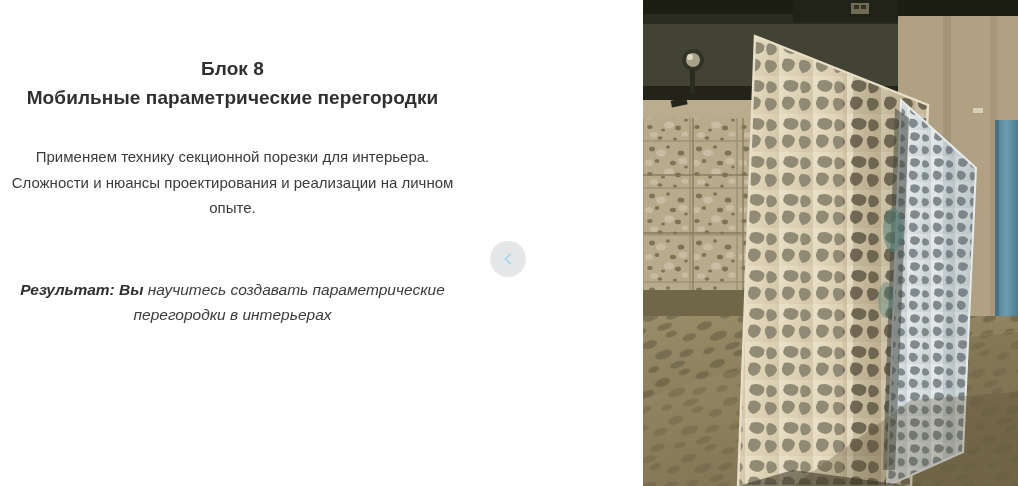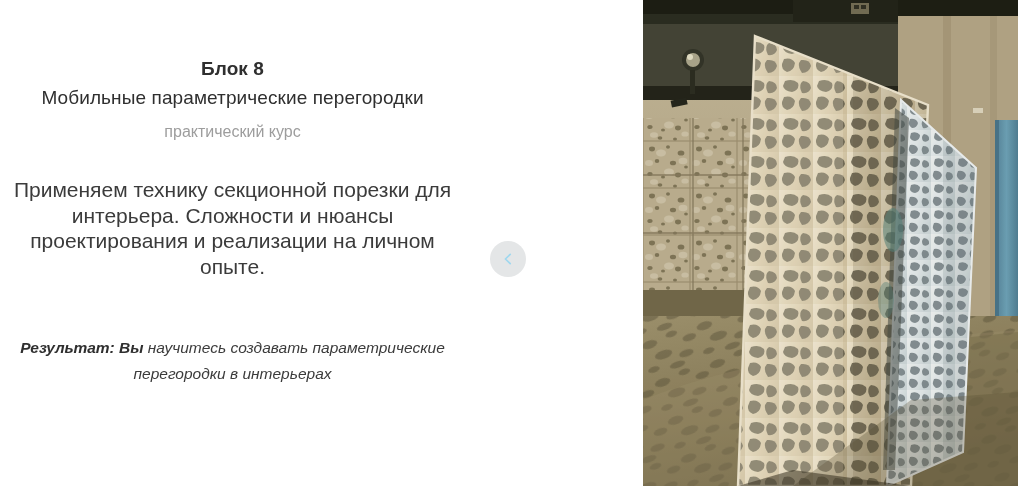--- a/index.html
+++ b/index.html
@@ -38,35 +38,35 @@
   }
   .block-number {
     font-size: 19px;
     font-weight: bold;
     color: #2f2f2f;
     line-height: 28px;
     letter-spacing: 0.1px;
   }
   .block-title {
     font-size: 19px;
-    font-weight: normal;
+    font-weight: bold;
     color: #2f2f2f;
     line-height: 28px;
     letter-spacing: 0.1px;
     margin-top: 1px;
   }
   .block-subtitle {
     font-size: 16px;
     font-weight: normal;
     color: #9d9d9d;
     line-height: 26px;
     margin-top: 7px;
   }
   .block-desc {
-    font-size: 21px;
+    font-size: 15px;
     font-weight: normal;
     color: #3b3b3b;
     line-height: 25.5px;
     margin-top: 32px;
   }
   .block-result {
     font-size: 15.5px;
     font-weight: normal;
     color: #3b3b3b;
     line-height: 25.5px;
@@ -110,21 +110,20 @@
 </style>
 </head>
 <body>
 
 <div class="slide">
 
   <div class="text-pane">
     <div class="text-inner">
       <div class="block-number">Блок 8</div>
       <div class="block-title">Мобильные параметрические перегородки</div>
-      <div class="block-subtitle">практический курс</div>
       <div class="block-desc">Применяем технику секционной порезки для интерьера. Сложности и нюансы проектирования и реализации на личном опыте.</div>
       <div class="block-result"><b>Результат: Вы</b><span> научитесь создавать параметрические перегородки в интерьерах</span></div>
     </div>
   </div>
 
   <button class="nav-prev">
     <span>
       <svg width="16" height="16" viewBox="0 0 16 16" aria-hidden="true">
         <polyline points="10.2,3.4 5.4,8 10.2,12.6" fill="none" stroke="#9fd8ef" stroke-width="1.7" stroke-linecap="round" stroke-linejoin="round"></polyline>
       </svg>

